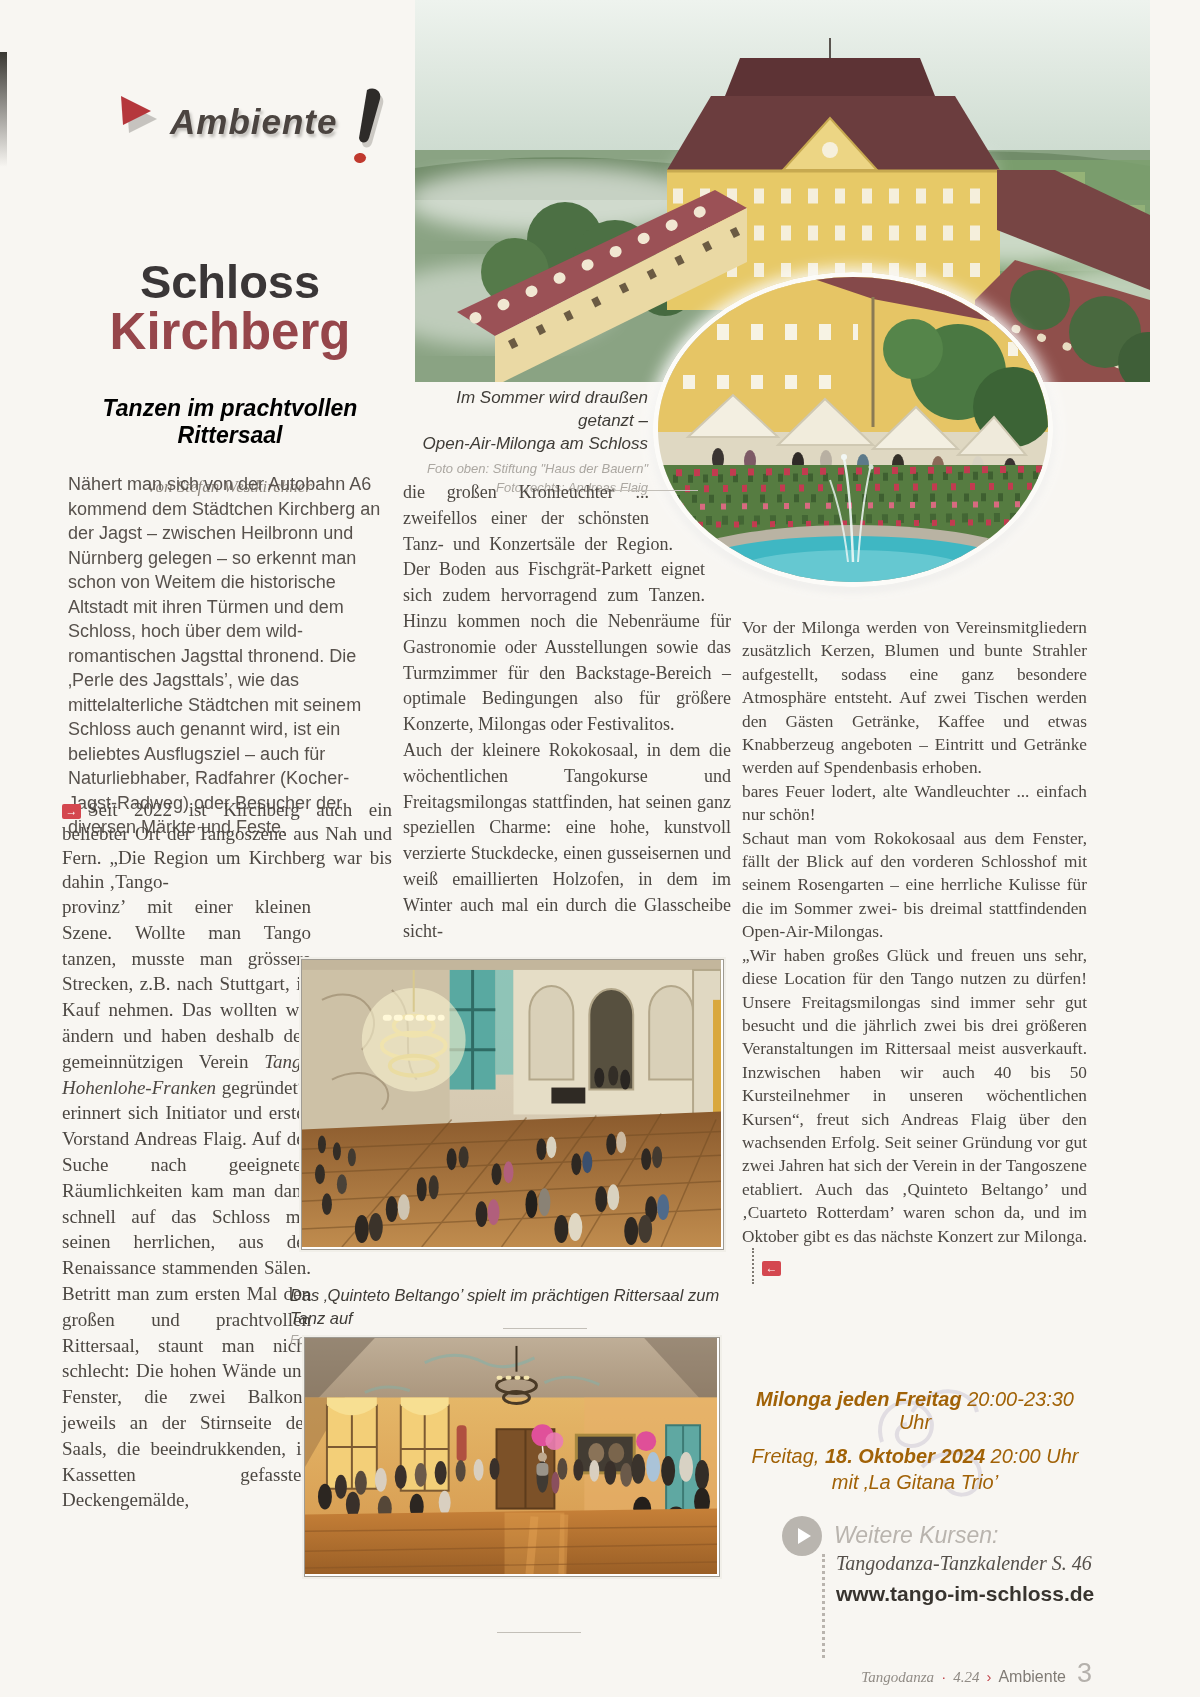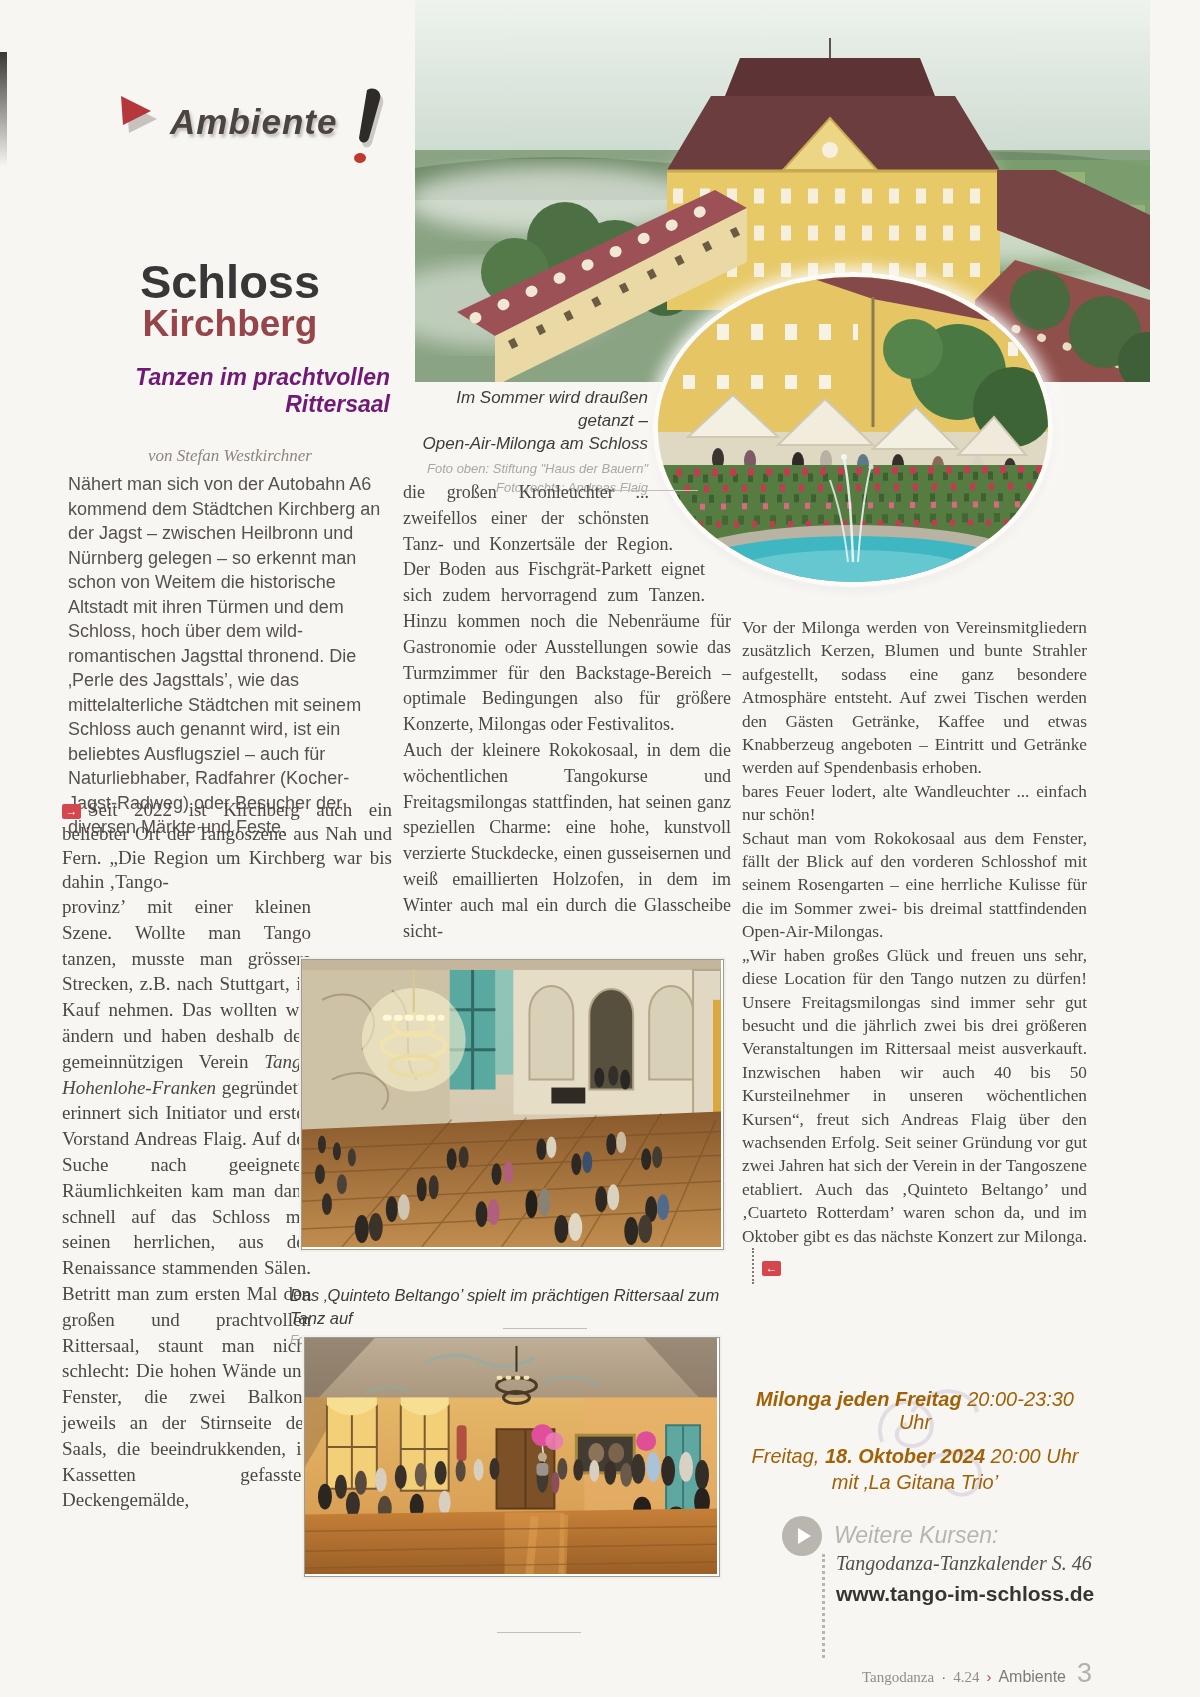--- a/index.html
+++ b/index.html
@@ -9,22 +9,22 @@
   .abs{position:absolute;}
 
   
   .logo{left:116px;top:84px;display:flex;align-items:flex-start;}
   .logo-text{font-style:italic;font-size:35px;font-weight:600;color:#4b4440;margin:18px 6px 0 8px;
              text-shadow:2px 3px 3px rgba(90,85,80,.35);letter-spacing:1px;}
 
   
   .titleblock{left:70px;top:258px;width:320px;text-align:center;}
   .t1{font-size:47px;font-weight:bold;color:#3a3637;line-height:1.0;}
-  .t2{font-size:37px;font-weight:bold;color:#96464b;line-height:1.05;}
-  .subtitle{font-size:23px;font-weight:bold;font-style:italic;color:#701a75;margin-top:20px;text-align:right;}
+  .t2{font-size:51px;font-weight:bold;color:#96464b;line-height:1.05;}
+  .subtitle{font-size:23px;font-weight:bold;font-style:italic;color:#000000;margin-top:36px;}
   .byline{font-size:17px;font-style:italic;color:#8d867e;margin-top:28px;font-family:"Liberation Serif",serif;}
 
   
   .intro{left:68px;top:472px;width:322px;font-size:18px;line-height:24.5px;text-align:left;color:#57514c;}
   .serif{font-family:"Liberation Serif",serif;text-align:justify;}
   .blockA{left:62px;top:798px;width:330px;font-size:19px;line-height:24px;}
   .blockB{left:62px;top:894px;width:249px;font-size:19px;line-height:25.8px;}
   .midcol{left:403px;top:480px;width:328px;font-size:18px;line-height:25.8px;}
   .rightcol{left:742px;top:616px;width:345px;font-size:17.3px;line-height:23.4px;}
   .midcol p,.rightcol p{margin:0;}
@@ -68,21 +68,21 @@
   .play{left:782px;top:1516px;width:40px;height:40px;border-radius:50%;background:#b9b5af;
         display:flex;align-items:center;justify-content:center;}
   .play-tri{width:0;height:0;border-left:13px solid #fff;border-top:8px solid transparent;border-bottom:8px solid transparent;margin-left:4px;}
   .mi-head{left:834px;top:1522px;font-style:italic;font-size:23px;color:#b9b4ae;}
   .mi-dots{left:822px;top:1554px;height:104px;border-left:3px dotted #b9b4ae;width:0;}
   .mi-cal{left:836px;top:1552px;font-family:"Liberation Serif",serif;font-style:italic;font-size:20px;color:#55504b;}
   .mi-url{left:836px;top:1582px;font-size:21px;font-weight:bold;color:#38342f;text-decoration:none;}
 
   
   .footer{right:108px;top:1658px;display:flex;align-items:baseline;gap:7px;}
-  .f-mag{font-family:"Liberation Serif",serif;font-size:15px;color:#918c86;}
+  .f-mag{font-family:"Liberation Serif",serif;font-style:italic;font-size:15px;color:#918c86;}
   .f-chev{color:#c2474e;font-size:15px;}
   .f-sec{font-size:16px;color:#807b75;}
   .f-num{font-size:27px;color:#b5b1ac;font-weight:300;margin-left:4px;}
 
   .edge{left:0;top:52px;width:7px;height:115px;background:linear-gradient(180deg,#3a3833,rgba(58,56,51,0));}
 </style>
 </head>
 <body>
 
 <div class="page">

